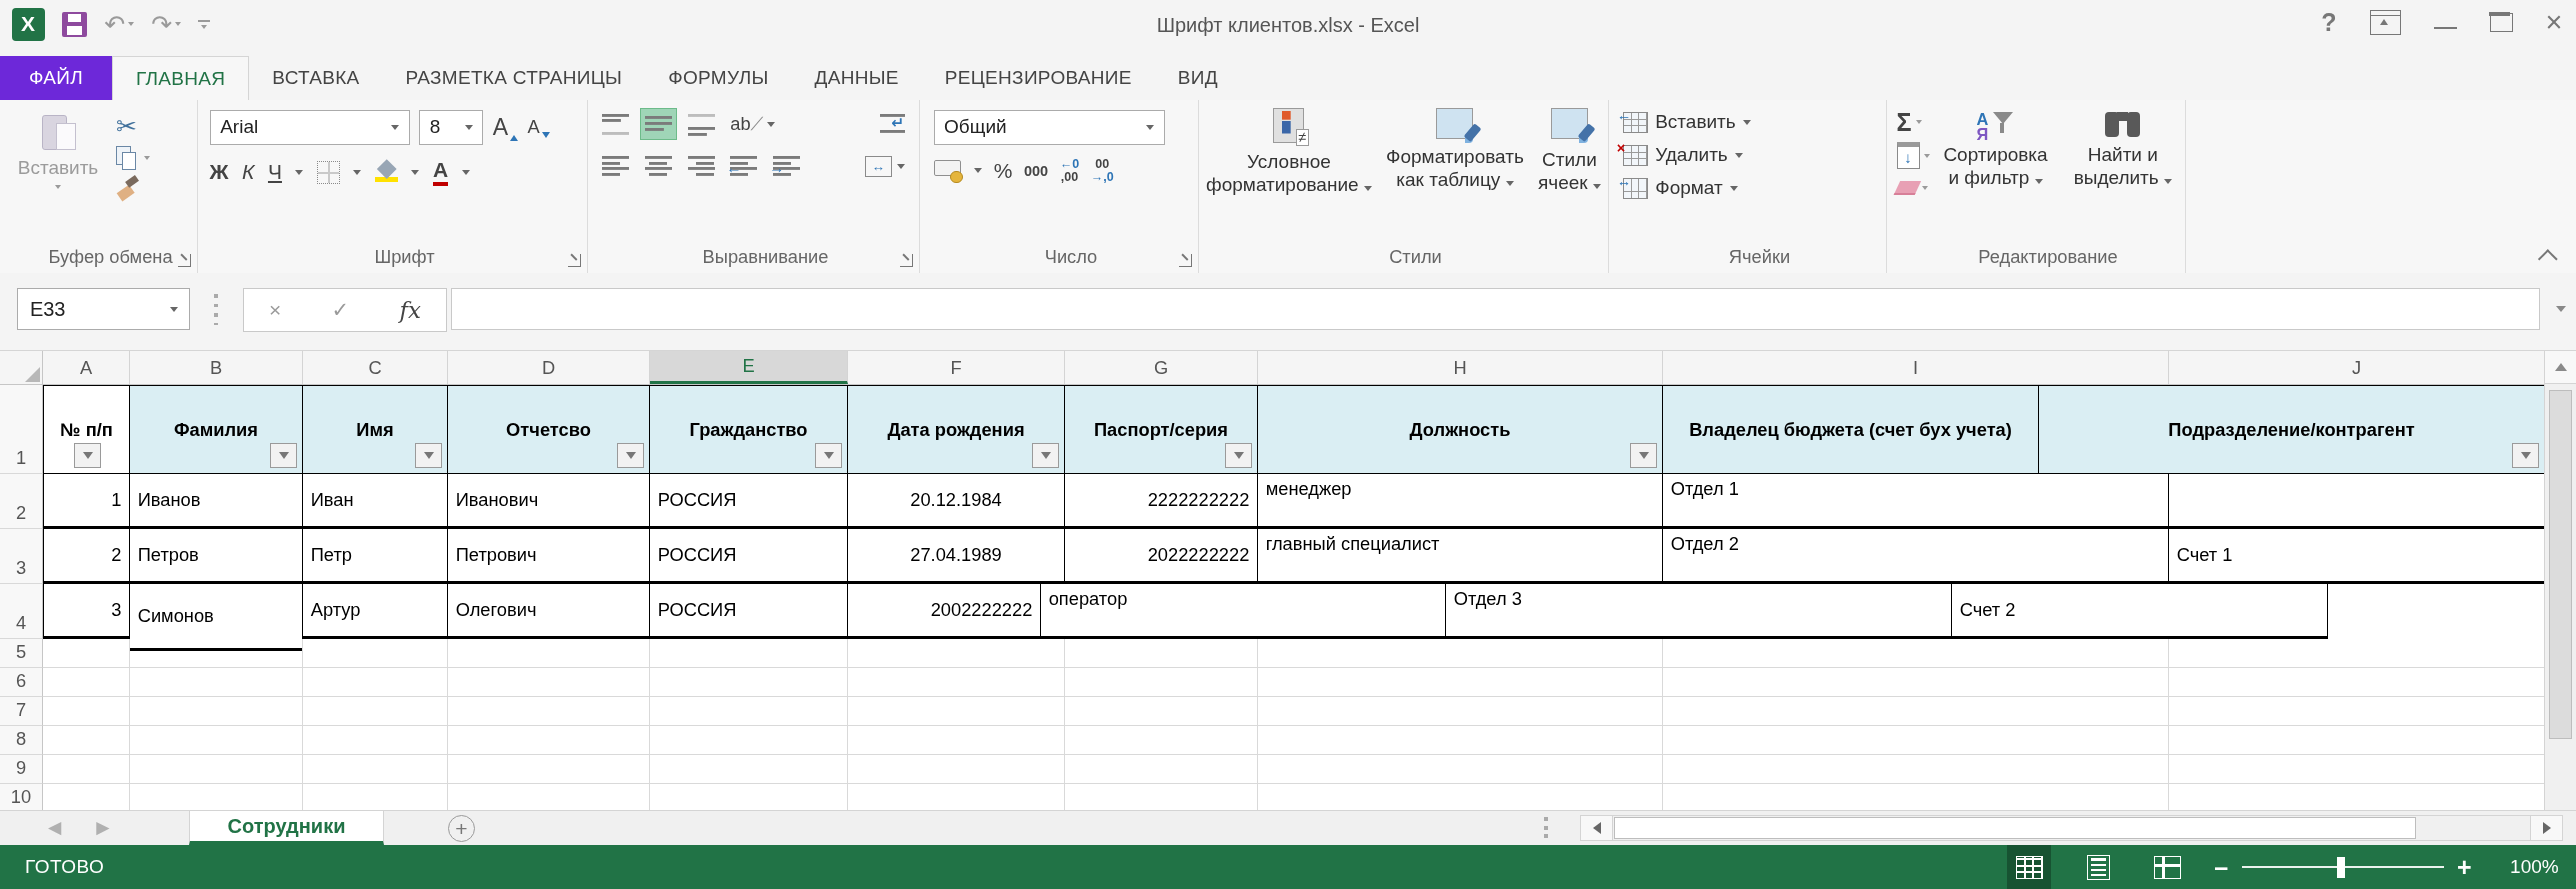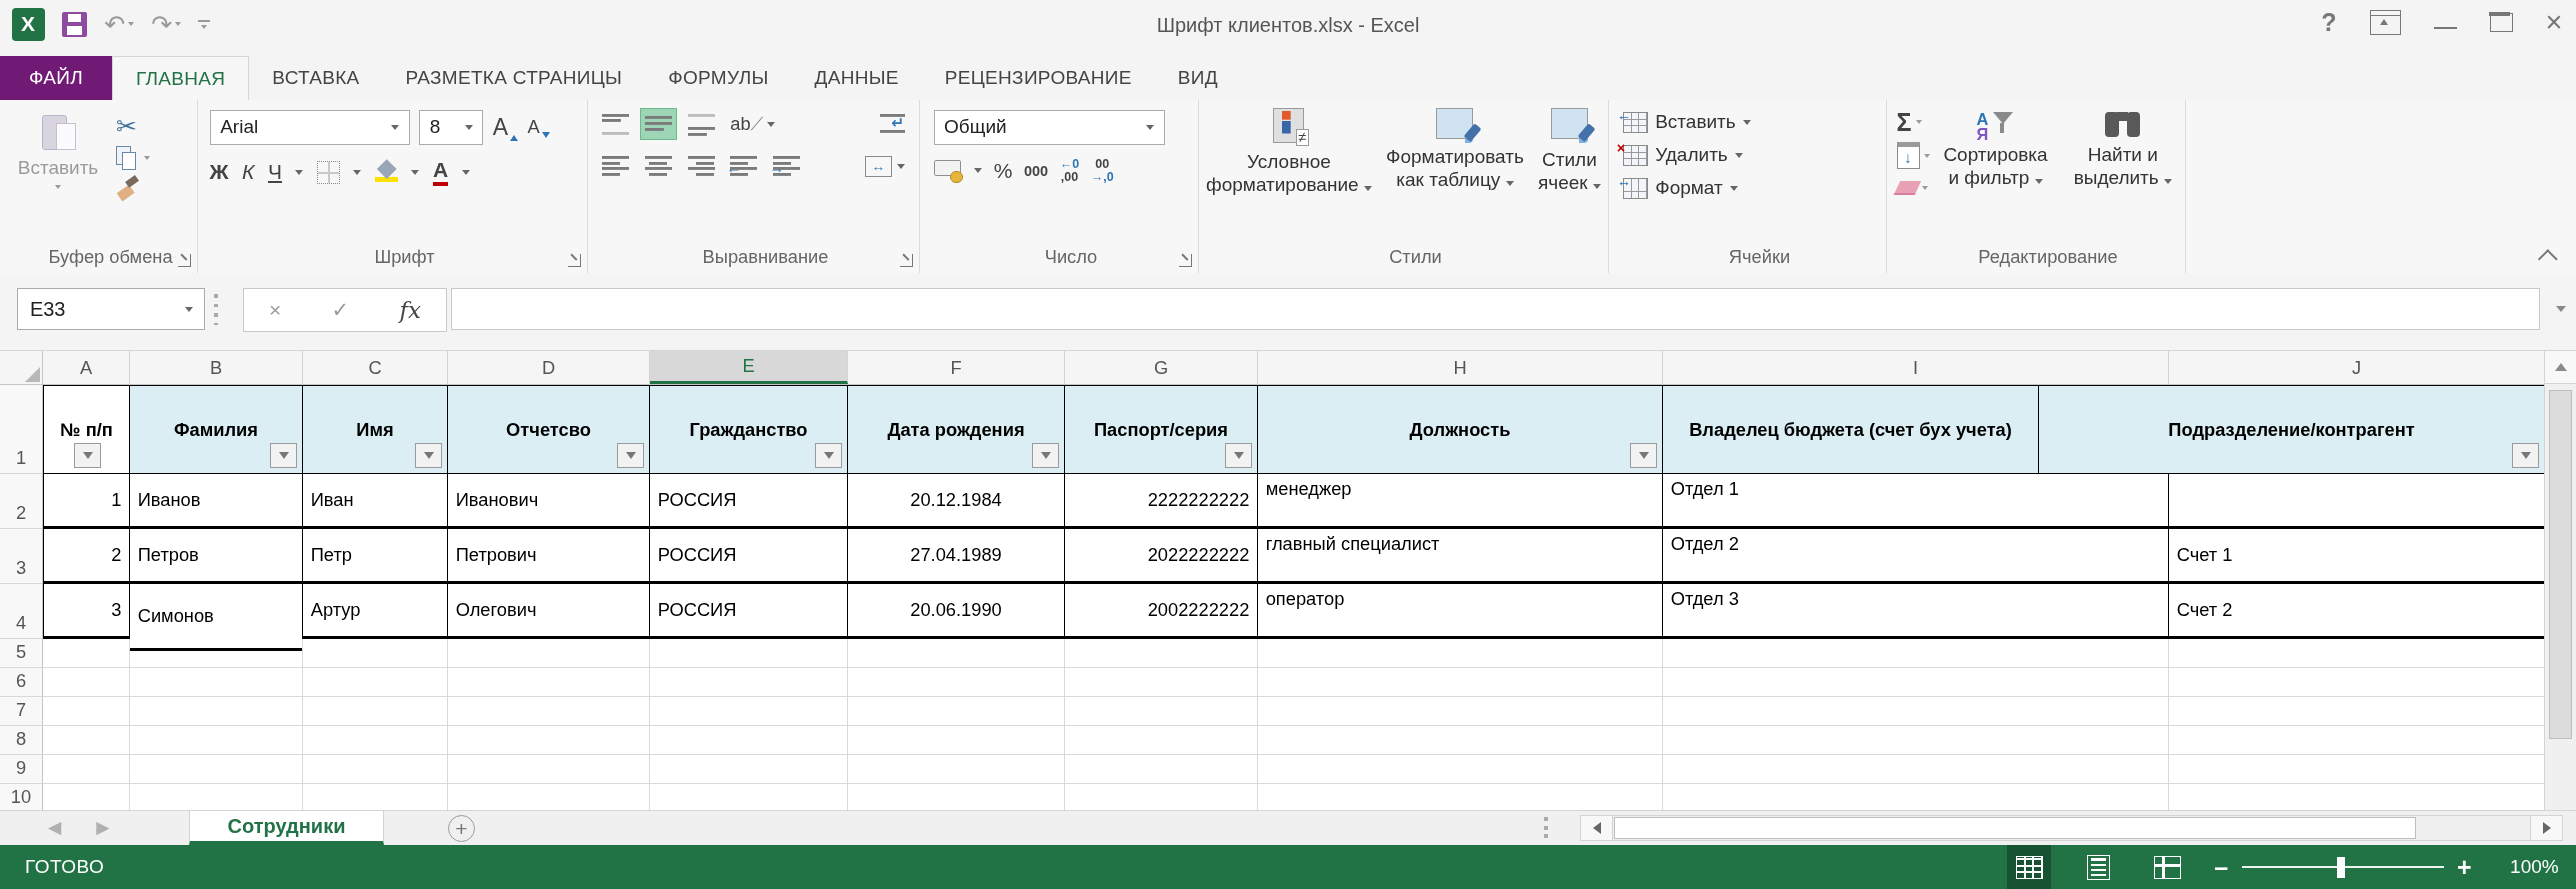--- a/index.html
+++ b/index.html
@@ -24,21 +24,21 @@
   .ribopts::before{content:"";position:absolute;left:0;top:3.9px;width:100%;height:1.9px;background:#777;}
   .ribopts::after{content:"";position:absolute;left:50%;top:8.7px;margin-left:-4.8px;width:0;height:0;border-left:4.8px solid transparent;border-right:4.8px solid transparent;border-bottom:6.7px solid #777;}
   .minim{width:23px;height:2.9px;background:#777;margin-top:11.6px;}
   .restore{width:21px;height:17.3px;border:1.9px solid #777;position:relative;}
   .restore::before{content:"";position:absolute;left:-1.9px;top:-1.9px;width:21px;height:4.8px;background:#777;}
   .closex{font-size:29px;color:#777;line-height:25px;}
 
   
   .tabsrow{position:absolute;left:0;top:56px;width:100%;height:44px;background:#f4f4f4;display:flex;align-items:stretch;}
   .tab{display:flex;align-items:center;padding:0 23px;font-size:19px;color:#444;letter-spacing:0.3px;}
-  .tab.file{background:#701a75;color:#fff;padding:0 29px;}
+  .tab.file{background:#6d28d9;color:#fff;padding:0 29px;}
   .tab.active{background:#f7f7f7;color:#217346;border:1px solid #d5d5d5;border-bottom:none;}
 
   
   .ribbon{position:absolute;left:0;top:100px;width:100%;height:173px;background:#f7f7f7;border-bottom:1px solid #d5d5d5;display:flex;}
   .grp{position:relative;border-right:1px solid #dcdcdc;box-sizing:border-box;flex:0 0 auto;}
   .grplabel{position:absolute;bottom:4.8px;left:0;width:100%;text-align:center;color:#666;font-size:18.3px;margin-left:12px;}
   .launcher{position:absolute;bottom:5.8px;right:5.8px;width:12.5px;height:12.5px;border-right:1.9px solid #777;border-bottom:1.9px solid #777;}
   .launcher::before{content:"";position:absolute;left:1.9px;top:1.9px;width:7.7px;height:1.9px;background:#777;transform:rotate(45deg);}
   .dd{width:0;height:0;border-left:4.8px solid transparent;border-right:4.8px solid transparent;border-top:5.8px solid #666;display:inline-block;}
   .combo{background:#fff;border:1px solid #ababab;height:35px;display:flex;align-items:center;padding:0 9.6px;box-sizing:border-box;justify-content:space-between;font-size:19px;color:#222;}
@@ -130,21 +130,21 @@
   .i-sort .fun{position:absolute;right:3.9px;top:3.9px;width:0;height:0;border-left:10.6px solid transparent;border-right:10.6px solid transparent;border-top:12.5px solid #8a8a8a;}
   .i-sort .stem{position:absolute;right:12.5px;top:15.4px;width:3.9px;height:9.6px;background:#8a8a8a;}
   .i-find{position:relative;width:39px;height:33px;}
   .i-find::before{content:"";position:absolute;left:1.9px;top:3.9px;width:13.5px;height:25px;background:#595959;border-radius:3.9px;}
   .i-find::after{content:"";position:absolute;right:1.9px;top:3.9px;width:13.5px;height:25px;background:#595959;border-radius:3.9px;}
   .i-find .mid{position:absolute;left:13.5px;top:3.9px;width:11.6px;height:9.6px;background:#595959;}
   .collapse-chev{position:absolute;right:21px;bottom:7.7px;width:11.6px;height:11.6px;border-left:2.9px solid #777;border-top:2.9px solid #777;transform:rotate(45deg);}
 
   
   .formularow{position:absolute;left:0;top:273px;width:100%;height:77px;background:#f4f4f4;border-bottom:1px solid #d5d5d5;}
-  .namebox{position:absolute;left:17.3px;top:15.4px;width:188px;height:42px;background:#fff;border:1px solid #ababab;display:flex;align-items:center;justify-content:space-between;padding:0 11.6px;box-sizing:border-box;font-size:20px;}
+  .namebox{position:absolute;left:17.3px;top:15.4px;width:173px;height:42px;background:#fff;border:1px solid #ababab;display:flex;align-items:center;justify-content:space-between;padding:0 11.6px;box-sizing:border-box;font-size:20px;}
   .vdots{position:absolute;left:214px;top:21px;width:3.9px;height:31px;background:repeating-linear-gradient(#aaa 0 3.9px,transparent 3.9px 9.6px);}
   .fxbox{position:absolute;left:243px;top:15.4px;width:202px;height:42px;background:#fff;border:1px solid #c9c9c9;display:flex;align-items:center;justify-content:space-around;color:#9a9a9a;font-size:21px;}
   .fxbox .fx{font-family:"DejaVu Serif","Liberation Serif",serif;font-style:italic;color:#444;font-size:23px;}
   .fbar{position:absolute;left:451px;top:15.4px;width:2089px;height:42px;background:#fff;border:1px solid #c9c9c9;box-sizing:border-box;}
   .fbar-chev{position:absolute;right:9.6px;top:33px;width:0;height:0;border-left:5.8px solid transparent;border-right:5.8px solid transparent;border-top:6.7px solid #888;}
 
   
   .grid{position:absolute;left:0;top:351px;width:2544px;height:460px;background:#fff;}
   .colheaders{display:flex;height:33px;background:#f5f5f5;border-bottom:1px solid #c6c6c6;}
   .corner{width:43px;flex:0 0 43px;border-right:1px solid #c6c6c6;position:relative;box-sizing:border-box;background:#f5f5f5;}
@@ -566,21 +566,20 @@
           <div class="cell tcell" style="width: 506px; flex: 0 0 506px; height: 55px; justify-content: flex-start; align-items: flex-start; padding-top: 3.9px;">Отдел 2</div>
           <div class="cell tcell" style="width: 376px; flex: 0 0 376px; height: 55px; justify-content: flex-start;">Счет 1</div>
         </div>
         <div class="gridrow" style="height: 55px;">
           <div class="rowhdr">4</div>
           <div class="cell tcell first" style="width: 87px; flex: 0 0 87px; height: 55px; justify-content: flex-end;">3</div>
           <div class="cell tcell" style="width: 173px; flex: 0 0 173px; height: 67px; justify-content: flex-start;">Симонов</div>
           <div class="cell tcell" style="width: 145px; flex: 0 0 145px; height: 55px; justify-content: flex-start;">Артур</div>
           <div class="cell tcell" style="width: 202px; flex: 0 0 202px; height: 55px; justify-content: flex-start;">Олегович</div>
           <div class="cell tcell" style="width: 198px; flex: 0 0 198px; height: 55px; justify-content: flex-start;">РОССИЯ</div>
-          <div class="cell tcell" style="width: 217px; flex: 0 0 217px; height: 55px; justify-content: center;">20.06.1990</div>
           <div class="cell tcell" style="width: 193px; flex: 0 0 193px; height: 55px; justify-content: flex-end;">2002222222</div>
           <div class="cell tcell" style="width: 405px; flex: 0 0 405px; height: 55px; justify-content: flex-start; align-items: flex-start; padding-top: 3.9px;">оператор</div>
           <div class="cell tcell" style="width: 506px; flex: 0 0 506px; height: 55px; justify-content: flex-start; align-items: flex-start; padding-top: 3.9px;">Отдел 3</div>
           <div class="cell tcell" style="width: 376px; flex: 0 0 376px; height: 55px; justify-content: flex-start;">Счет 2</div>
         </div>
         <div class="gridrow" style="height: 29px;">
           <div class="rowhdr">5</div>
           <div class="cell gcell" style="width: 87px; flex: 0 0 87px; height: 29px;"></div>
           <div class="cell gcell" style="width: 173px; flex: 0 0 173px; height: 29px;"></div>
           <div class="cell gcell" style="width: 145px; flex: 0 0 145px; height: 29px;"></div>

